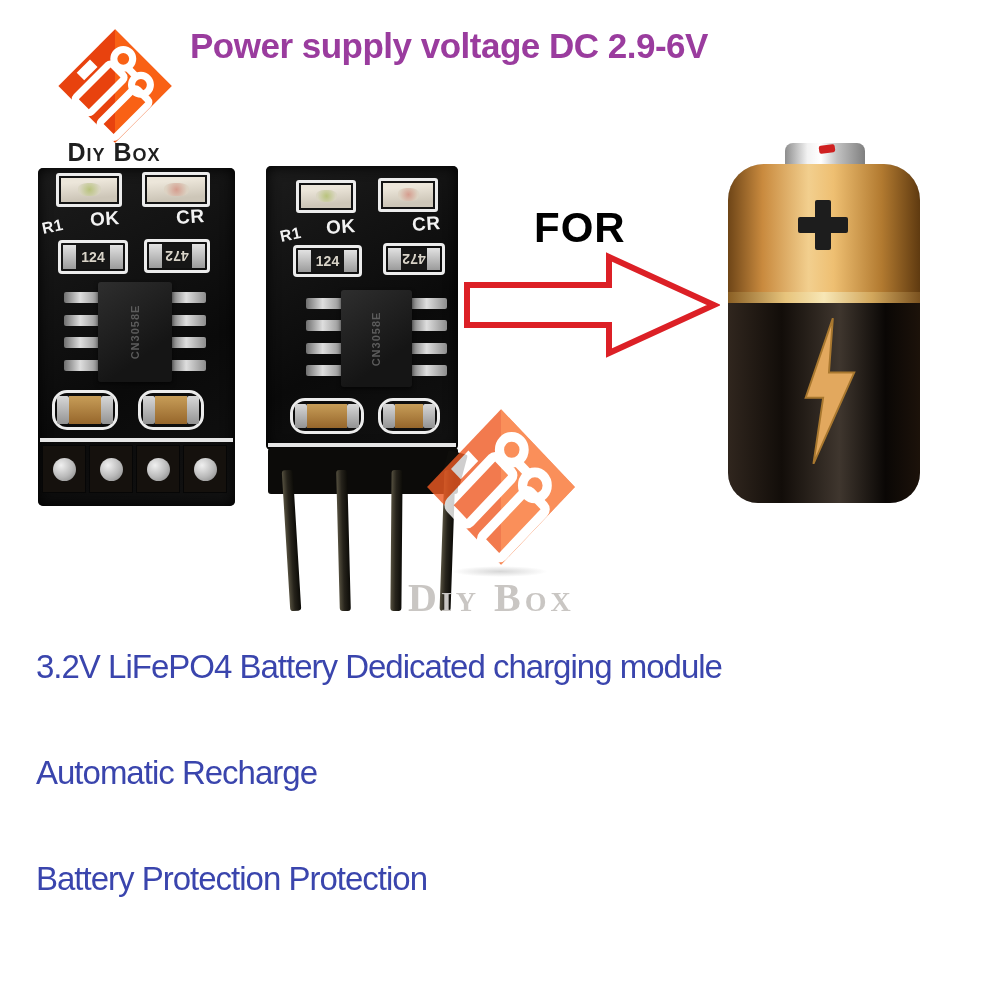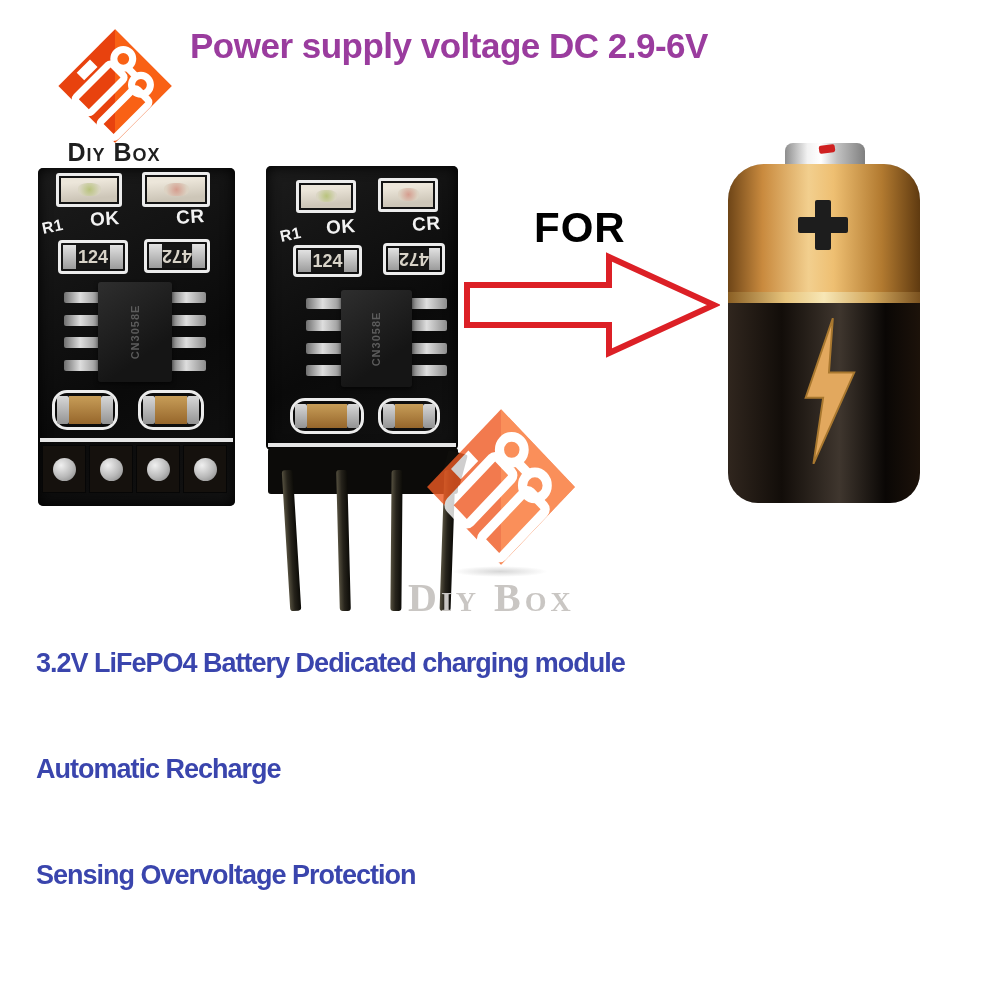--- a/index.html
+++ b/index.html
@@ -25,21 +25,21 @@
        background:linear-gradient(175deg,#ece6da 20%,#cdc6b8 80%)}
   .tint{position:absolute;left:30%;top:22%;width:42%;height:54%;border-radius:40%;opacity:.85}
   .tint.g{background:radial-gradient(circle,#b2c06f,#d9d5c1 75%)}
   .tint.r{background:radial-gradient(circle,#d49384,#dcd2c2 75%)}
   .silk{position:absolute;color:#f2f2f2;font-weight:800;font-size:19px;letter-spacing:.5px;
         transform:rotate(-4deg);white-space:nowrap}
   .silk.r1{font-size:16px;transform:rotate(-12deg)}
   .rframe{position:absolute;border:3px solid #ececec;border-radius:4px;box-sizing:border-box;
           padding:2px;display:flex}
   .rend{width:13px;background:linear-gradient(180deg,#e2e2e2,#9b9b9b)}
-  .rmid{flex:1;background:#161616;color:#d8d3c8;font-size:18px;font-weight:700;display:flex;
+  .rmid{flex:1;background:#161616;color:#d8d3c8;font-size:14px;font-weight:700;display:flex;
         align-items:center;justify-content:center}
   .rmid.flip{transform:rotate(180deg)}
   .cframe{position:absolute;border:3px solid #ececec;border-radius:15px;box-sizing:border-box;
           padding:3px 2px;display:flex;align-items:center}
   .cend{width:12px;height:100%;background:linear-gradient(180deg,#d8d8d8,#939393);border-radius:2px}
   .cmid{flex:1;height:100%;background:linear-gradient(180deg,#c79d58,#96662b)}
   .chip{position:absolute;background:linear-gradient(145deg,#2e2e2e,#151515 70%);border-radius:3px;
         display:flex;align-items:center;justify-content:center;box-shadow:0 2px 4px rgba(0,0,0,.6)}
   .chiptext{transform:rotate(-90deg);color:#5c5c5c;font-size:11px;font-weight:700;letter-spacing:1px;
             white-space:nowrap}
@@ -82,21 +82,21 @@
   .bcap.l1{top:508px}.bcap.l2{top:568px}
 
   
   .wm-svg{position:absolute;left:424px;top:406px;opacity:.8}
   .wm-shadow{position:absolute;left:452px;top:566px;width:96px;height:11px;border-radius:50%;
              background:radial-gradient(ellipse,rgba(110,110,110,.28),rgba(255,255,255,0) 70%)}
   .wm-text{position:absolute;left:408px;top:574px;font-family:"Liberation Serif",serif;
            font-variant:small-caps;font-weight:700;font-size:40px;color:#c9c6c3;letter-spacing:4px}
 
   
-  .feat{position:absolute;left:36px;color:#3a45ad;font-size:27px;font-weight:700;
+  .feat{position:absolute;left:36px;color:#3a45ad;font-size:33px;font-weight:400;
         letter-spacing:-1px;white-space:nowrap}
 </style>
 </head>
 <body>
 
 <div id="canvas">
 
   <svg class="logo-svg" width="118" height="120" viewBox="0 0 100 100">
     <polygon points="50,2 98,50 50,98 2,50" fill="#e8420e"></polygon>
     <polygon points="50,2 98,50 50,98" fill="#fb6616" opacity="0.85"></polygon>
@@ -266,15 +266,15 @@
       <circle cx="72" cy="49" r="8"></circle>
       <line x1="60" y1="34" x2="69" y2="43"></line>
     </g>
     <rect x="22" y="28" width="9" height="16" fill="#ffffff" transform="rotate(45 26 36)"></rect>
   </svg>
   <div class="wm-shadow"></div>
   <div class="wm-text">Diy Box</div>
 
   <div class="feat" style="top:648px">3.2V LiFePO4 Battery Dedicated charging module</div>
   <div class="feat" style="top:754px">Automatic Recharge</div>
-  <div class="feat" style="top:860px">Sensing Overvoltage Protection</div>
+  <div class="feat" style="top:860px">Battery Protection Protection</div>
 
 </div>
 
 </body></html>

